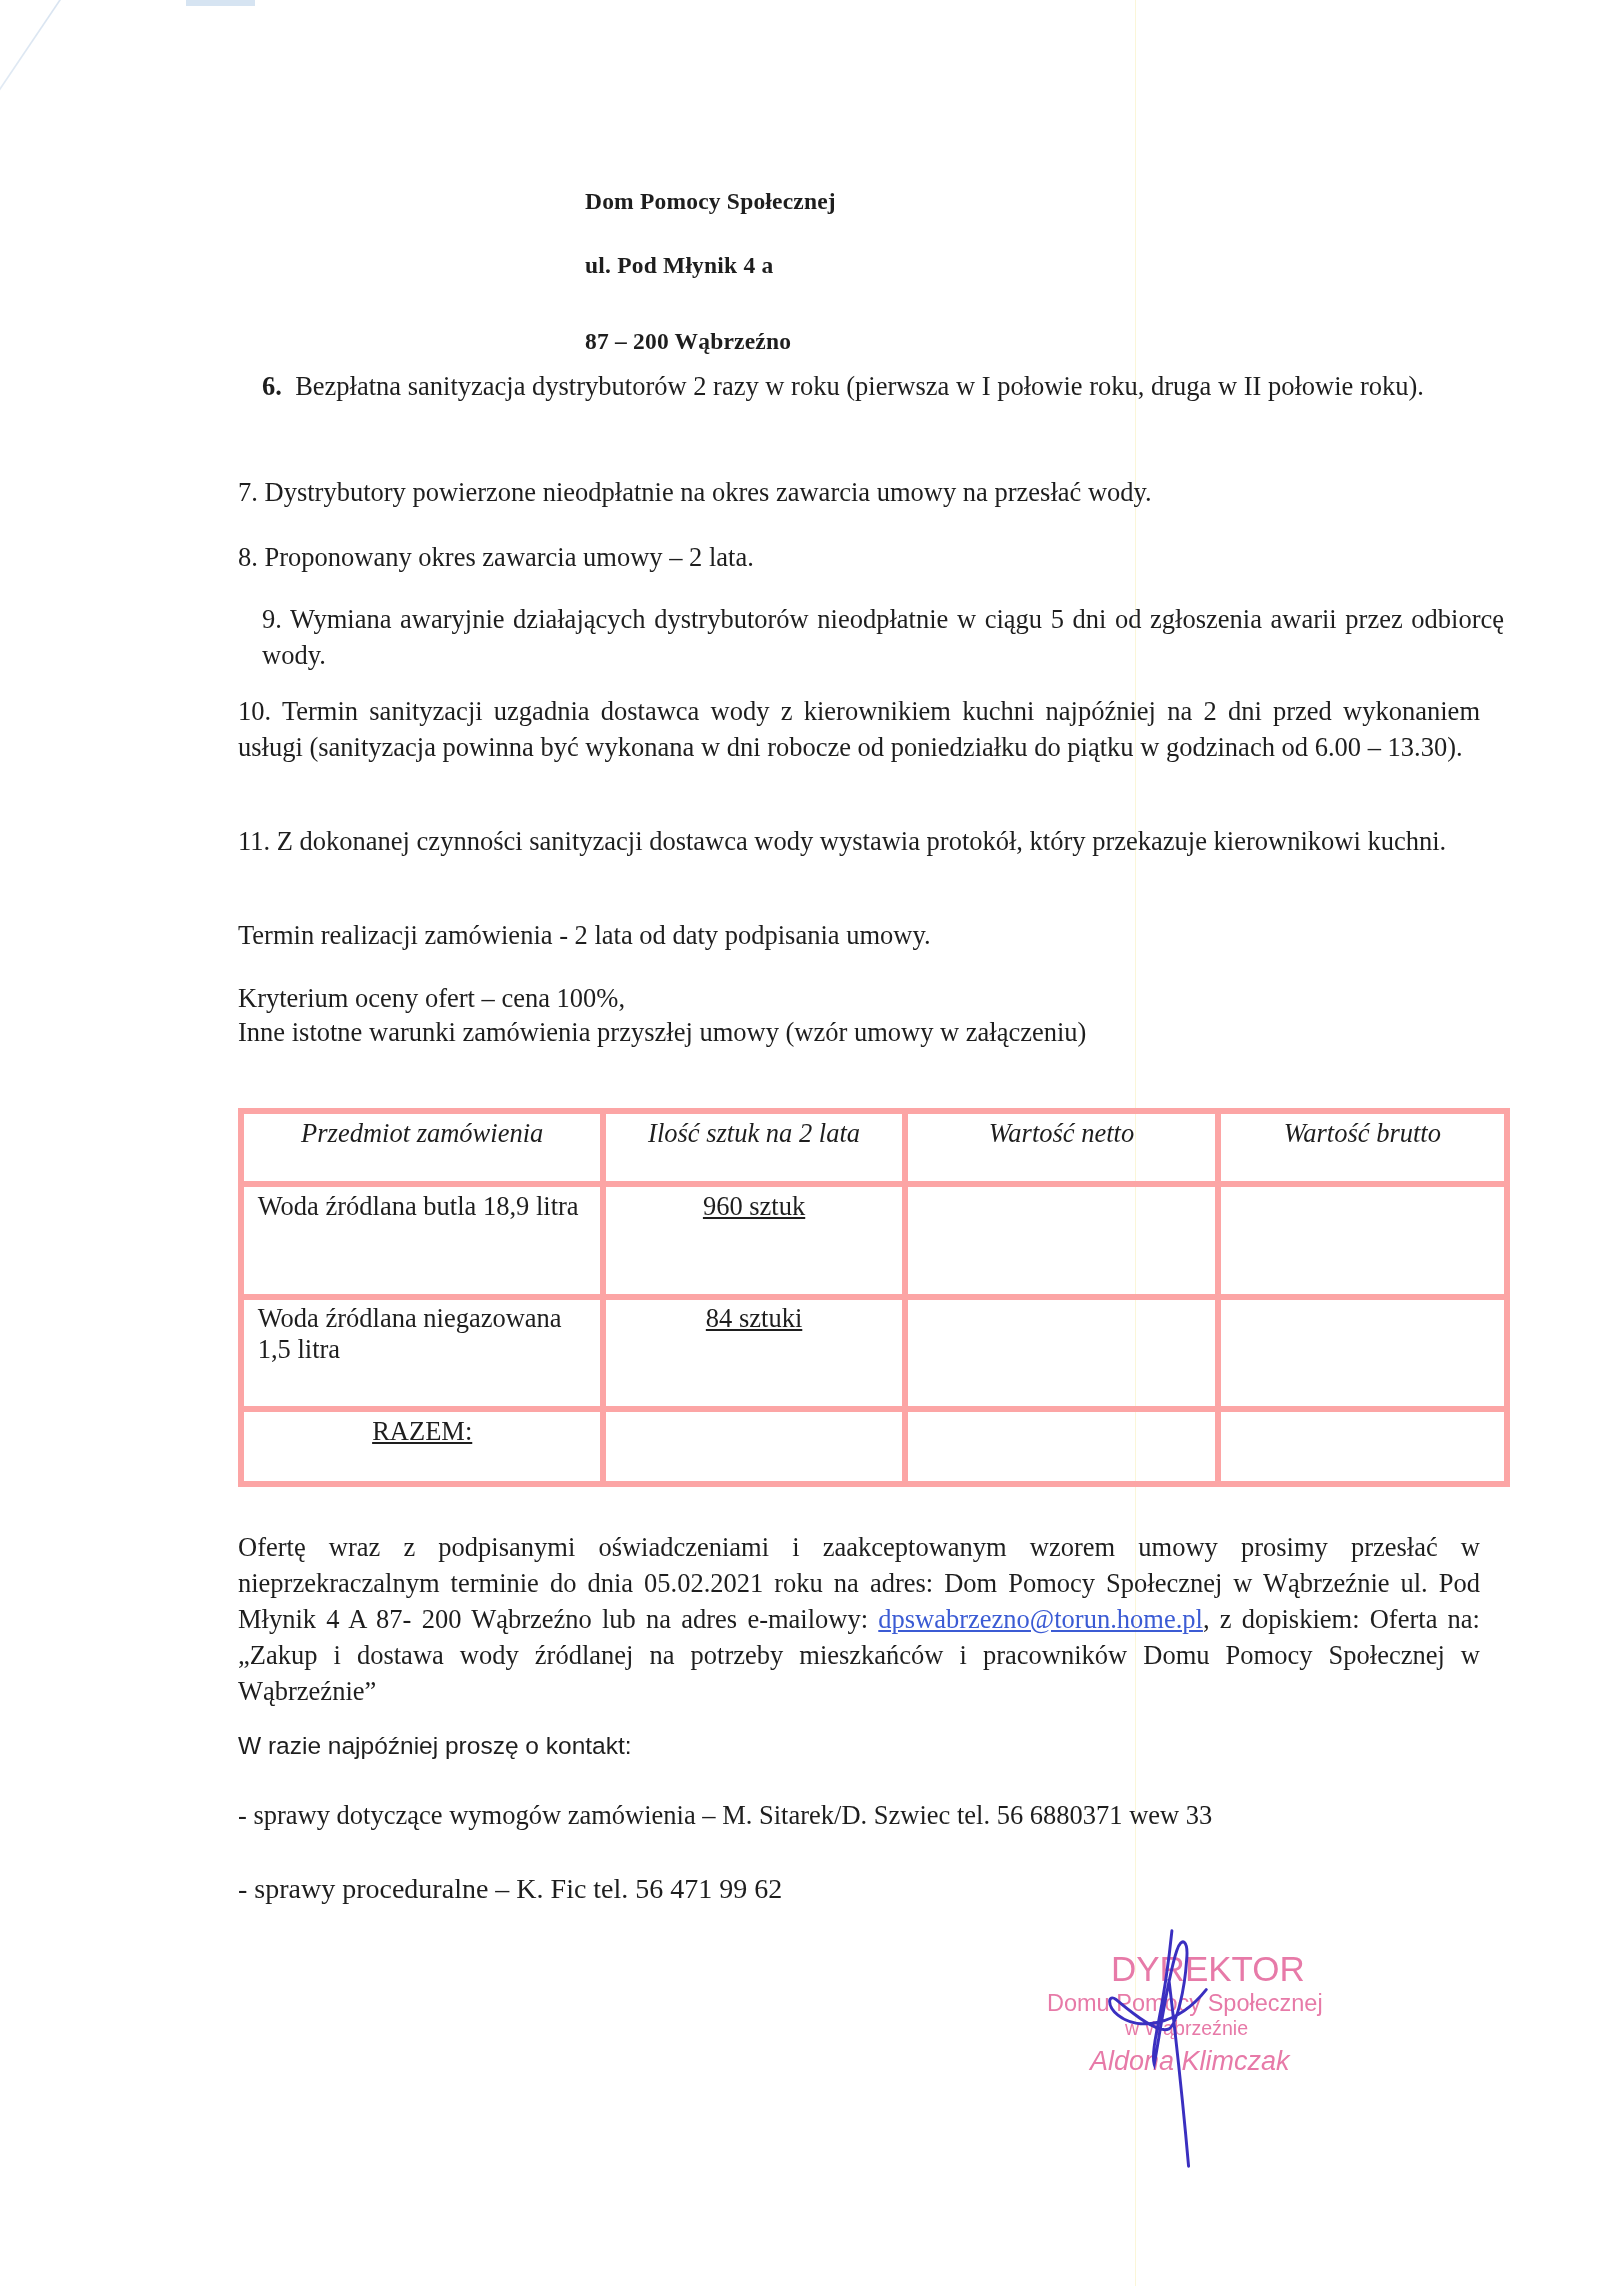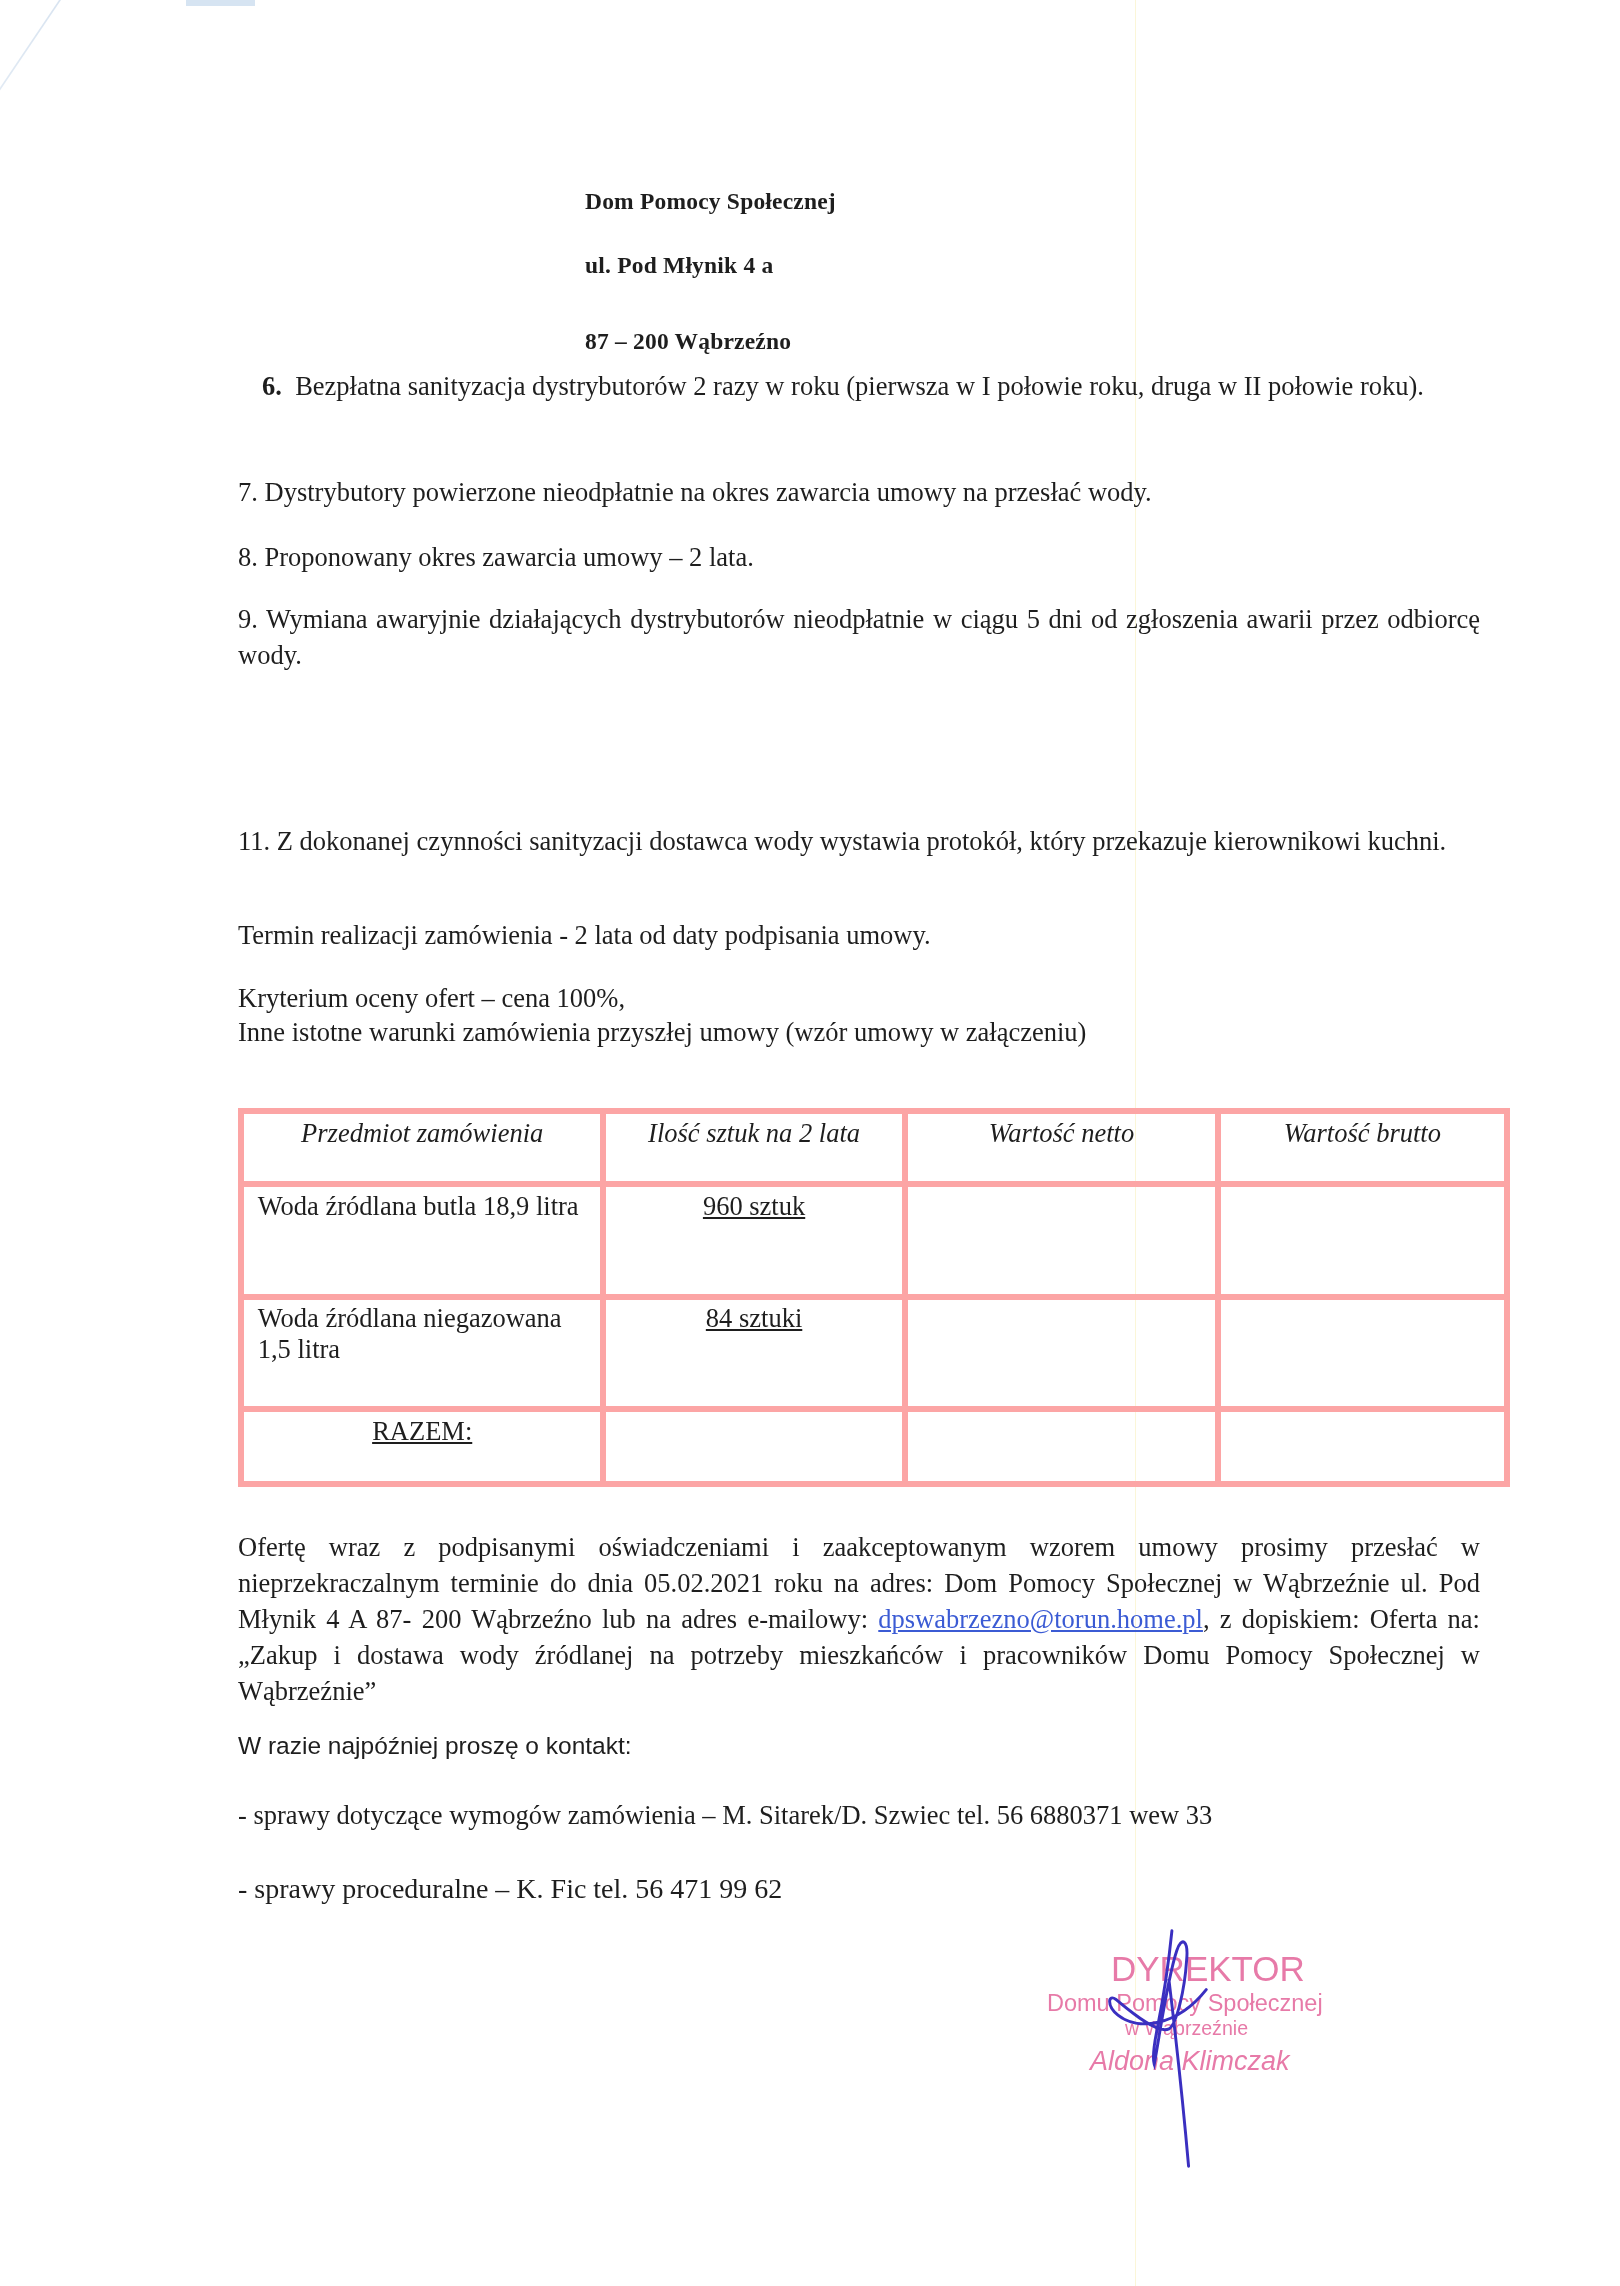--- a/index.html
+++ b/index.html
@@ -38,22 +38,25 @@
 
   <div class="p last-left" style="top:368px;margin-left:24px;">
     <b>6.</b>&nbsp; <span>Bezpłatna sanityzacja dystrybutorów 2 razy w roku (pierwsza w I połowie roku, druga w II połowie roku).</span>
   </div>
   <div class="p last-left" style="top:474px;">
     <span>7.</span> <span>Dystrybutory powierzone nieodpłatnie na okres zawarcia umowy na przesłać wody.</span>
   </div>
   <div class="p last-left" style="top:539px;">
     <span>8.</span> <span>Proponowany okres zawarcia umowy – 2 lata.</span>
   </div>
-  <div class="p last-left" style="top:601px;">
+  <div class="p last-left" style="top:601px;margin-left:24px;">
     <span>9.</span> <span>Wymiana awaryjnie działających dystrybutorów nieodpłatnie w ciągu 5 dni od zgłoszenia awarii przez odbiorcę wody.</span>
+  </div>
+  <div class="p last-left" style="top:693px;">
+    <span>10.</span> <span>Termin sanityzacji uzgadnia dostawca wody z kierownikiem kuchni najpóźniej na 2 dni przed wykonaniem usługi (sanityzacja powinna być wykonana w dni robocze od poniedziałku do piątku w godzinach od 6.00 – 13.30).</span>
   </div>
   <div class="p last-left" style="top:823px;">
     <span>11.</span> <span>Z dokonanej czynności sanityzacji dostawca wody wystawia protokół, który przekazuje kierownikowi kuchni.</span>
   </div>
 
   <div class="p last-left" style="top:917px;">Termin realizacji zamówienia  - 2 lata od daty podpisania umowy.</div>
   <div class="p last-left" style="top:980px;">Kryterium oceny ofert – cena 100%,</div>
   <div class="p last-left" style="top:1014px;">Inne istotne warunki zamówienia przyszłej umowy (wzór umowy w załączeniu)</div>
 
   <table class="order">

